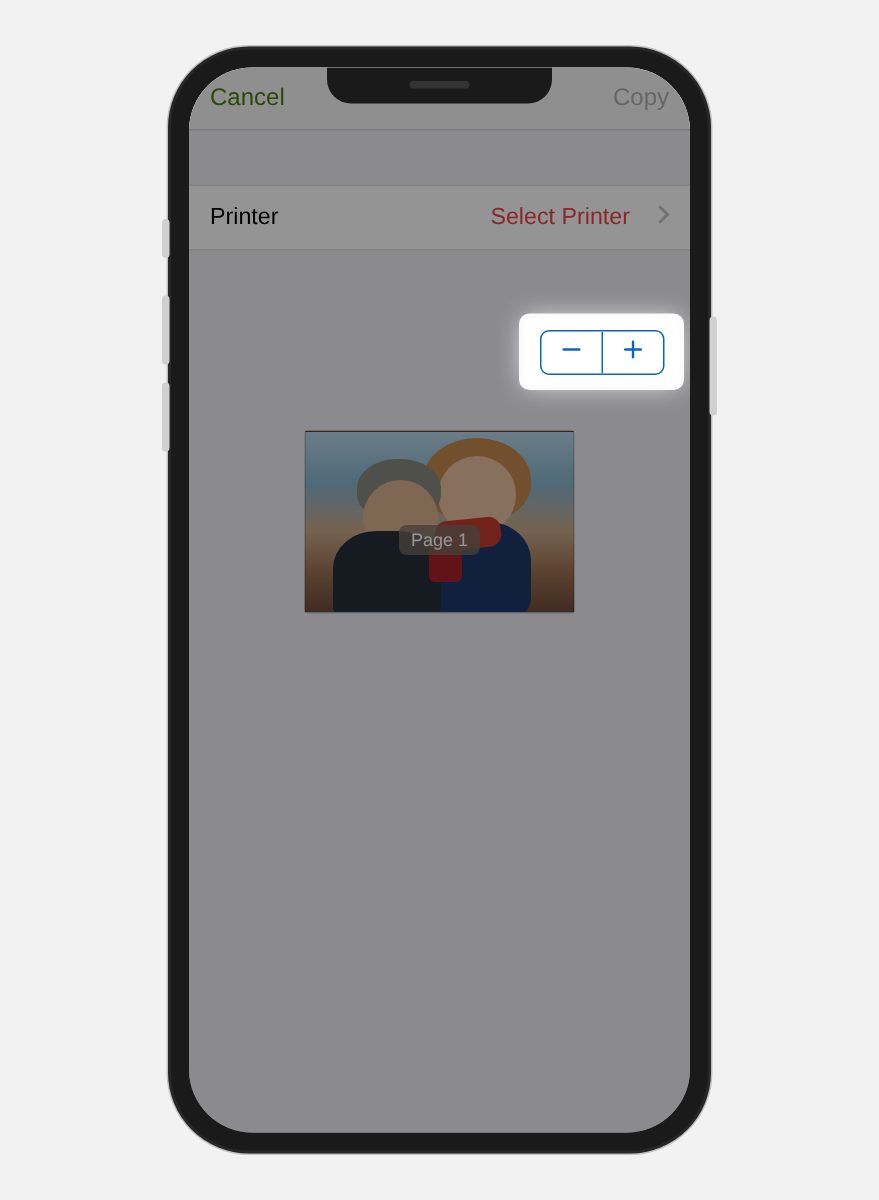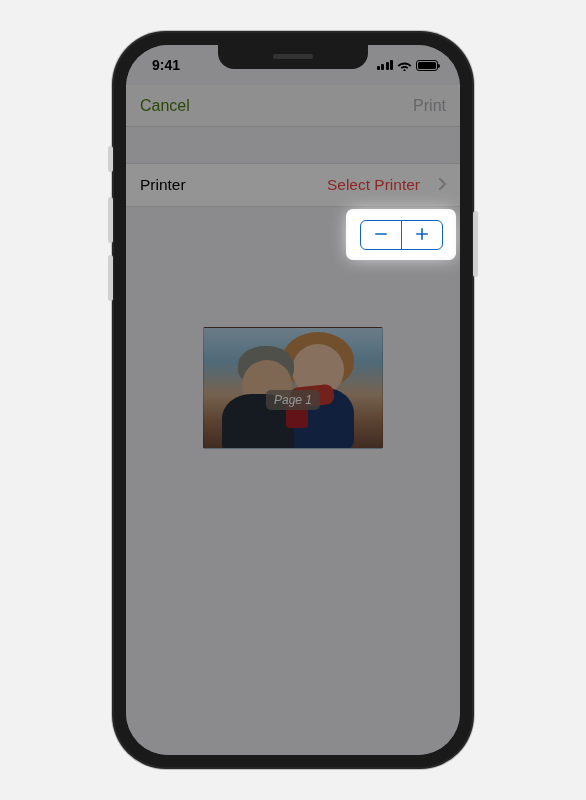--- a/index.html
+++ b/index.html
@@ -184,21 +184,20 @@
 
   .page-badge {
     position:absolute;
     left:50%; top:60%;
     transform:translate(-50%,-50%);
     background: rgba(120,110,100,.78);
     color:#fff;
     font-size:12px;
     padding: 3px 8px;
     border-radius: 5px;
-    font-style: italic;
   }
 
   
   .dim-overlay {
     position:absolute;
     inset:0;
     background: rgba(0,0,0,.42);
     pointer-events:none;
     z-index: 15;
   }
@@ -226,43 +225,24 @@
   <div class="side-btn side-left-1"></div>
   <div class="side-btn side-left-2"></div>
   <div class="side-btn side-left-3"></div>
   <div class="side-btn side-right"></div>
 
   <div class="screen">
     <div class="notch">
       <div class="speaker"></div>
     </div>
 
-    <div class="status-bar">
-      <span>9:41</span>
-      <div class="status-right">
-        <span class="signal">
-          <span></span>
-            <span></span>
-            <span></span>
-            <span></span>
-        </span>
-        <span class="wifi-icon">
-          <svg width="15" height="11" viewBox="0 0 15 11">
-              <path fill="#000" d="M7.5 9.2c.6 0 1.1.5 1.1 1.1s-.5 1.1-1.1 1.1S6.4 10.9 6.4 10.3s.5-1.1 1.1-1.1zm0-3.3c1.5 0 2.9.6 3.9 1.6l-1.3 1.3C9.4 8.1 8.5 7.7 7.5 7.7s-1.9.4-2.6 1.1L3.6 7.5C4.6 6.5 6 5.9 7.5 5.9zm0-3.3c2.7 0 5.1 1.1 6.9 2.8l-1.3 1.3C11.7 5.3 9.7 4.4 7.5 4.4S3.3 5.3 1.9 6.7L.6 5.4C2.4 3.7 4.8 2.6 7.5 2.6z"></path>
-            </svg>
-        </span>
-        <span class="battery">
-            <span class="fill"></span>
-          </span>
-      </div>
-    </div>
 
     <div class="nav-bar">
       <span class="nav-left">Cancel</span>
-      <span class="nav-right">Print</span>
+      <span class="nav-right">Copy</span>
     </div>
 
     <div class="spacer"></div>
 
     <div class="list">
       <div class="row">
         <span class="row-left">Printer</span>
         <span class="row-right">
           <span>Select Printer</span>
           <span class="chevron">

